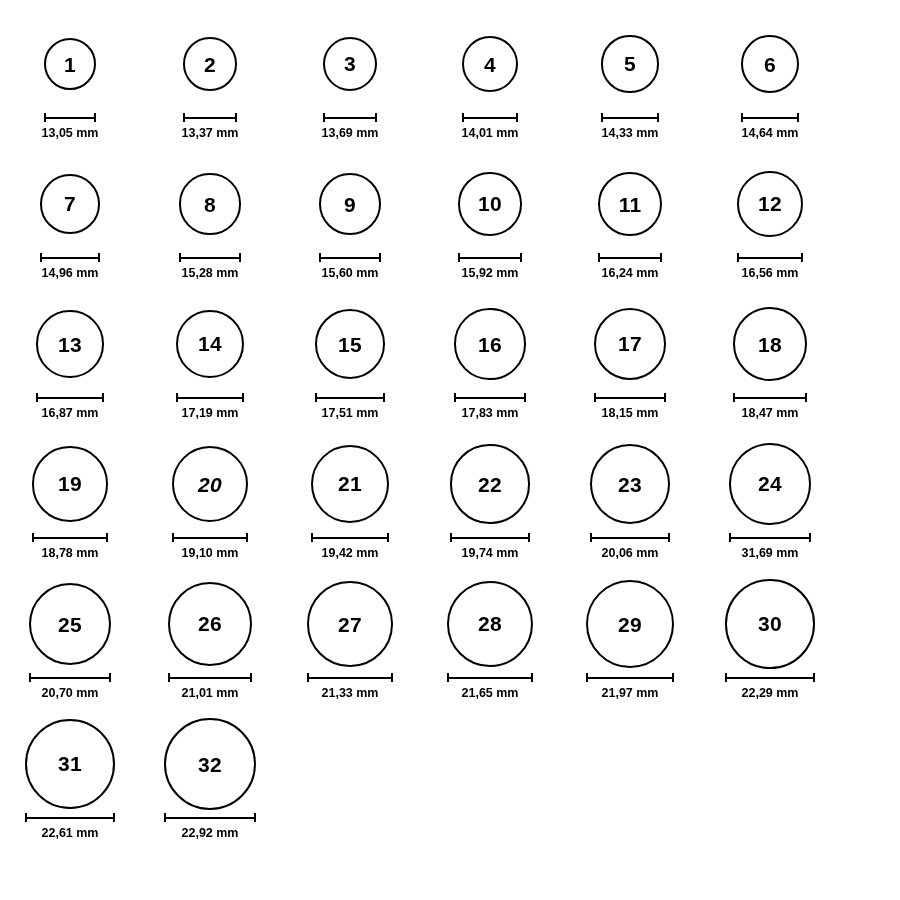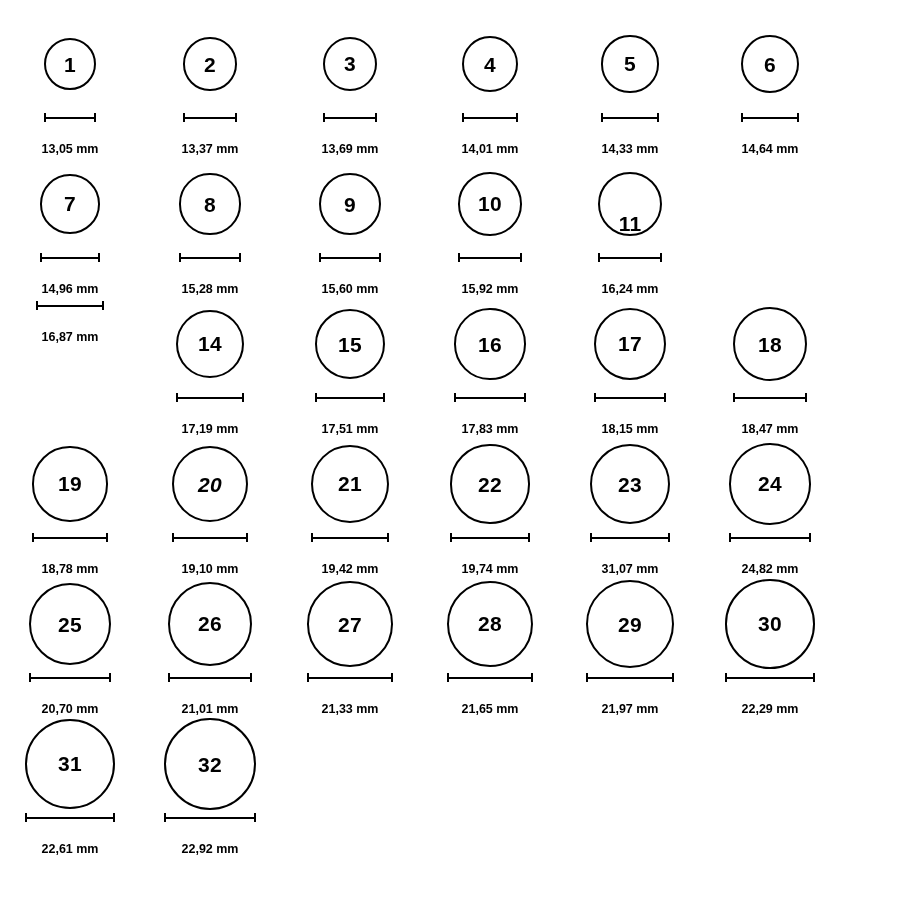--- a/index.html
+++ b/index.html
@@ -83,21 +83,21 @@
     width: 2px;
     height: 9px;
     background: #000000;
   }
   .measure-bar .tick.left { left: 0; }
   .measure-bar .tick.right { right: 0; }
 
   .ring-size-label {
     font-size: 12.5px;
     font-weight: bold;
-    margin-top: 20px;
+    margin-top: 4px;
     white-space: nowrap;
     color: #000000;
   }
 </style>
 </head>
 <body>
 
 <div id="ring-chart">
     <div class="ring-row">
       <div class="ring-cell">
@@ -227,34 +227,52 @@
         </div>
         <div class="measure-bar" style="width: 63.6235px;">
           <div class="bar-line"></div>
           <div class="tick left"></div>
           <div class="tick right"></div>
         </div>
         <div class="ring-size-label">15,92 mm</div>
       </div>
       <div class="ring-cell">
         <div class="circle-holder">
-          <div class="ring-circle" style="width: 64.9195px; height: 64.9195px; align-items: flex-end;">
+          <div class="ring-circle" style="width: 64.9195px; height: 64.9195px;">
             <span class="ring-number">11</span>
           </div>
         </div>
         <div class="measure-bar" style="width: 64.9195px;">
           <div class="bar-line"></div>
           <div class="tick left"></div>
           <div class="tick right"></div>
         </div>
         <div class="ring-size-label">16,24 mm</div>
+      </div>
+      <div class="ring-cell">
+        <div class="circle-holder">
+          <div class="ring-circle" style="width: 66.2155px; height: 66.2155px;">
+            <span class="ring-number">12</span>
+          </div>
+        </div>
+        <div class="measure-bar" style="width: 66.2155px;">
+          <div class="bar-line"></div>
+          <div class="tick left"></div>
+          <div class="tick right"></div>
+        </div>
+        <div class="ring-size-label">16,56 mm</div>
       </div>
     </div>
     <div class="ring-row">
       <div class="ring-cell">
+        <div class="circle-holder">
+          <div class="ring-circle" style="width: 67.471px; height: 67.471px;">
+            <span class="ring-number">13</span>
+          </div>
+        </div>
         <div class="measure-bar" style="width: 67.471px;">
           <div class="bar-line"></div>
           <div class="tick left"></div>
           <div class="tick right"></div>
         </div>
         <div class="ring-size-label">16,87 mm</div>
       </div>
       <div class="ring-cell">
         <div class="circle-holder">
           <div class="ring-circle" style="width: 68.767px; height: 68.767px;">
@@ -378,34 +396,34 @@
         <div class="circle-holder">
           <div class="ring-circle" style="width: 80.3905px; height: 80.3905px;">
             <span class="ring-number">23</span>
           </div>
         </div>
         <div class="measure-bar" style="width: 80.3905px;">
           <div class="bar-line"></div>
           <div class="tick left"></div>
           <div class="tick right"></div>
         </div>
-        <div class="ring-size-label">31,07 mm</div>
+        <div class="ring-size-label">20,06 mm</div>
       </div>
       <div class="ring-cell">
         <div class="circle-holder">
           <div class="ring-circle" style="width: 81.6865px; height: 81.6865px; text-align: center;">
             <span class="ring-number">24</span>
           </div>
         </div>
         <div class="measure-bar" style="width: 81.6865px;">
           <div class="bar-line"></div>
           <div class="tick left"></div>
           <div class="tick right"></div>
         </div>
-        <div class="ring-size-label">24,82 mm</div>
+        <div class="ring-size-label">31,69 mm</div>
       </div>
     </div>
     <div class="ring-row">
       <div class="ring-cell">
         <div class="circle-holder">
           <div class="ring-circle" style="width: 82.9825px; height: 82.9825px;">
             <span class="ring-number">25</span>
           </div>
         </div>
         <div class="measure-bar" style="width: 82.9825px;">

